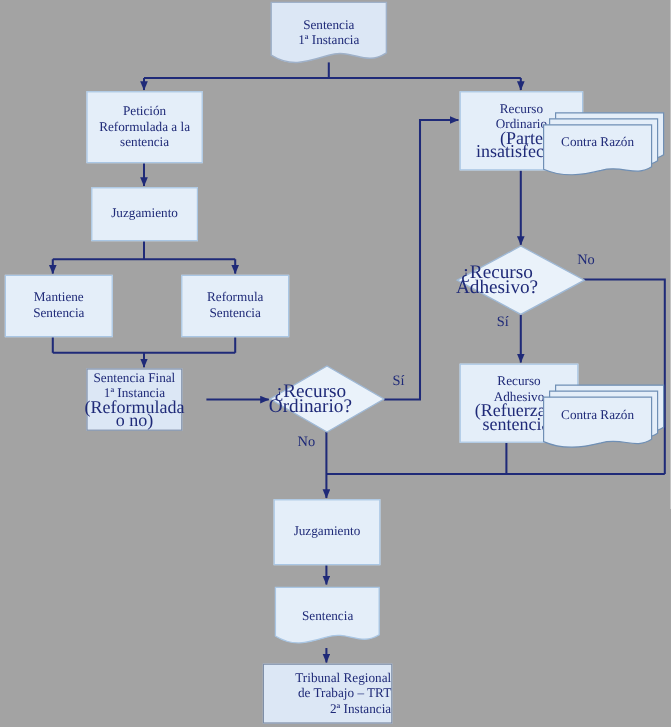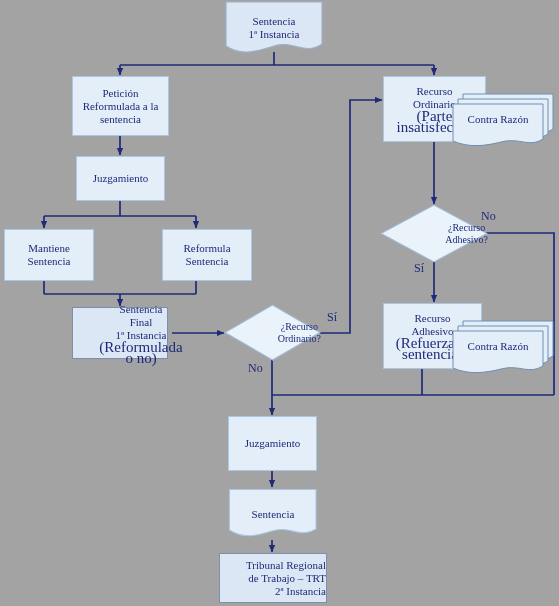--- a/index.html
+++ b/index.html
@@ -70,23 +70,23 @@
   .stack-wrap { position: absolute; z-index: 6; }
   .stack-wrap svg { display: block; }
   .diamond-wrap { position: absolute; z-index: 5; }
   .diamond-wrap svg { display: block; }
   .diamond-label {
     position: absolute;
     left: 0; top: 0;
     width: 100%; height: 100%;
     display: flex;
     align-items: center;
-    justify-content: flex-end;
-    color: #1f2a78;
-    font-size: 10px;
+    justify-content: flex-start;
+    color: #1f2a78;
+    font-size: 16px;
     line-height: 12px;
     text-align: center;
     pointer-events: none;
   }
   .edge-label {
     position: absolute;
     color: #1f2a78;
     font-size: 12px;
     line-height: 13px;
     z-index: 7;
@@ -180,26 +180,26 @@
 
   <div class="node proc" style="left:76px; top:156px; width:89px; height:45px;">
     <div>Juzgamiento</div>
   </div>
 
   <div class="node proc" style="left:4px; top:229px; width:90px; height:52px;align-items:center;">
     <div>Mantiene</div>
     <div>Sentencia</div>
   </div>
 
-  <div class="node proc" style="left:151px; top:229px; width:90px; height:52px;margin-left:11px;">
+  <div class="node proc" style="left:151px; top:229px; width:90px; height:52px;">
     <div>Reformula</div>
     <div>Sentencia</div>
   </div>
 
-  <div class="node proc-strong" style="left:72px; top:307px; width:96px; height:52px;padding-left:42px;">
+  <div class="node proc-strong" style="left:72px; top:307px; width:80px; height:52px;">
     <div>Sentencia Final</div>
     <div>1ª Instancia</div>
     <div class="sub">(Reformulada o no)</div>
   </div>
 
   <div class="node proc" style="left:383px; top:76px; width:103px; height:66px; justify-content:center;">
     <div>Recurso</div>
     <div>Ordinario</div>
     <div class="sub">(Parte</div>
     <div class="sub">insatisfecha)</div>

